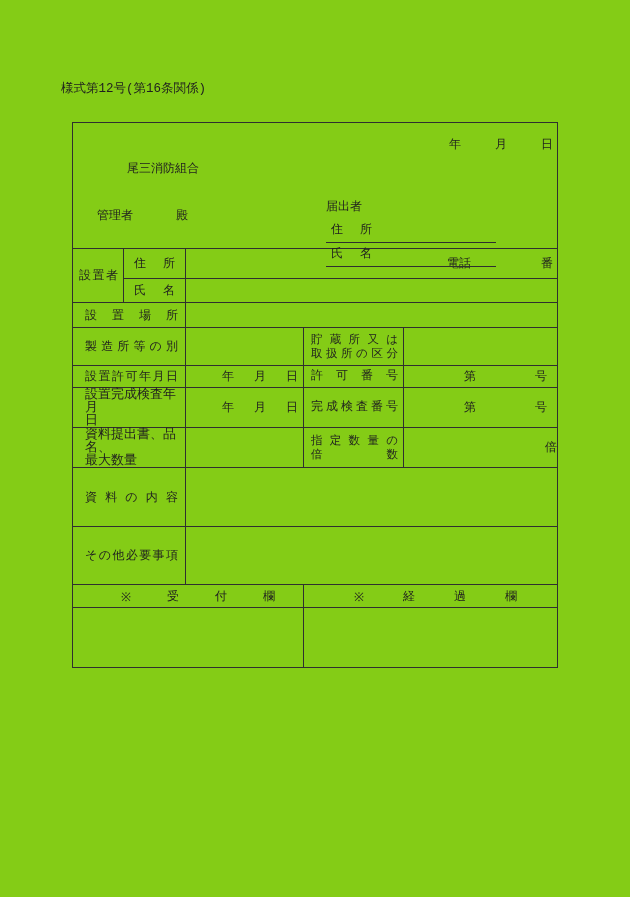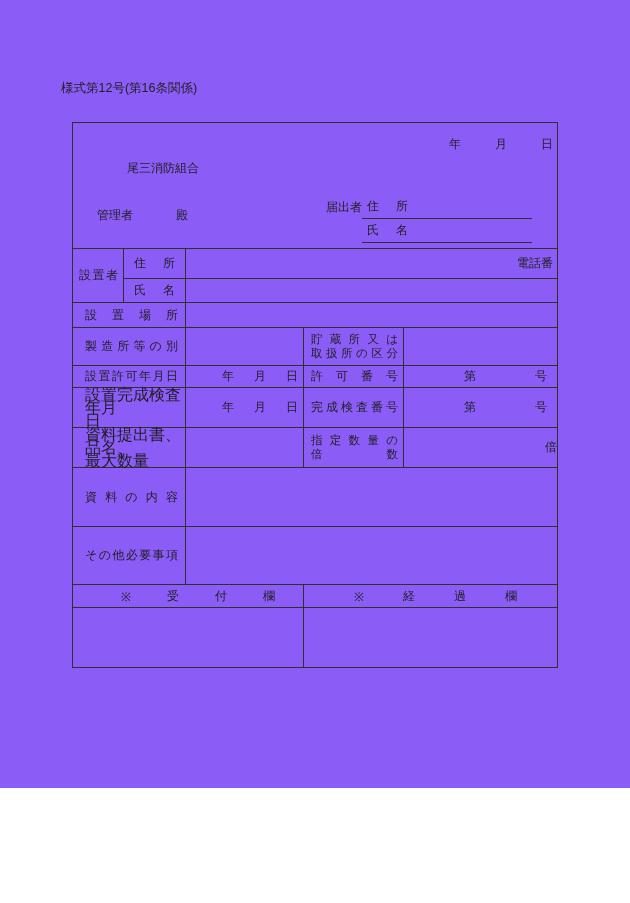--- a/index.html
+++ b/index.html
@@ -1,49 +1,49 @@
 <!DOCTYPE html>
 <html><head>
 <meta charset="utf-8">
 <style>
   html,body { margin:0; padding:0; background:#ffffff; }
   .page {
-    position:relative; width:630px; height:788px; overflow:hidden;
-    background:#8b5cf6; color:#1f1f1f;
-    font-family:Liberation Sans, sans-serif;
+    position:relative; width:630px; height:897px; overflow:hidden;
+    background:#84cc16; color:#1f1f1f;
+    font-family:Liberation Mono, monospace;
   }
   
   .form-number { position:absolute; left:61px; top:80px; font-size:12.5px; white-space:nowrap; }
   .doc-title   { position:absolute; left:237px; top:99px; font-size:13px; letter-spacing:24.5px; white-space:nowrap; }
   
   table.form { position:absolute; left:72px; top:122px; width:485px;
                border-collapse:collapse; table-layout:fixed; }
   table.form td { border:1px solid #2f2f2f; vertical-align:middle; font-size:12px; padding:0; }
   
   .spread { display:flex; justify-content:space-between; white-space:nowrap; }
   .pl-c1   { padding:0 5px 0 6px; }     
   .pl-c2   { padding:0 10px; }          
   .pl-main { padding:0 7px 0 12px; }    
   .pl-c4   { padding:0 5px 0 7px; line-height:15px; }  
   .two .pl-c4 { line-height:13.5px; font-size:11.5px; }
-  .left2 { padding-left:12px; text-align:left; font-size:16px; line-height:13px; }
+  .left2 { padding-left:12px; text-align:left; font-size:13px; line-height:13px; }
   .left2 span { display:block; }
   .datecell > div { padding:0 5px 0 36px; }
   .numflex { display:flex; justify-content:space-between; padding:0 10px 0 60px; }
   .unitcell { text-align:right; padding-right:12px; }
-  .phone-row { display:flex; justify-content:flex-end; width:106px; margin:0 4px 0 auto; }
+  .phone-row { display:flex; justify-content:space-between; width:106px; margin:0 4px 0 auto; }
   .stamp-l > div { padding:0 28px 0 48px; }
   .stamp-r > div { padding:0 40px 0 50px; }
   
   td.top-cell { position:relative; }
   .date-line { position:absolute; top:13px; right:4px; width:104px; }
   .org  { position:absolute; left:26px; top:37px;margin-left:28px; }
   .addr { position:absolute; left:24px; top:52px; white-space:nowrap;margin-top:32px; }
   .addr .dono { margin-left:43px; }
-  .notifier { position:absolute; left:253px; top:72px; display:flex; }
+  .notifier { position:absolute; left:253px; top:72px; display:flex;flex-direction:column; }
   .notifier-label { line-height:23px; padding-top:1px; }
   .ufield { width:170px; height:23px; border-bottom:1px solid #2f2f2f; }
   .ufield > .spread { width:41px; margin-left:5px; line-height:22px; }
   
   .notes { position:absolute; left:88px; top:656px; width:480px;
            font-size:11.5px; line-height:18.5px; }
   .nw29 { display:inline-block; width:29px; }
   .nw21 { display:inline-block; width:21px; }
   .nw49 { display:inline-block; width:49px; }
   .ml34 { margin-left:34px; }

